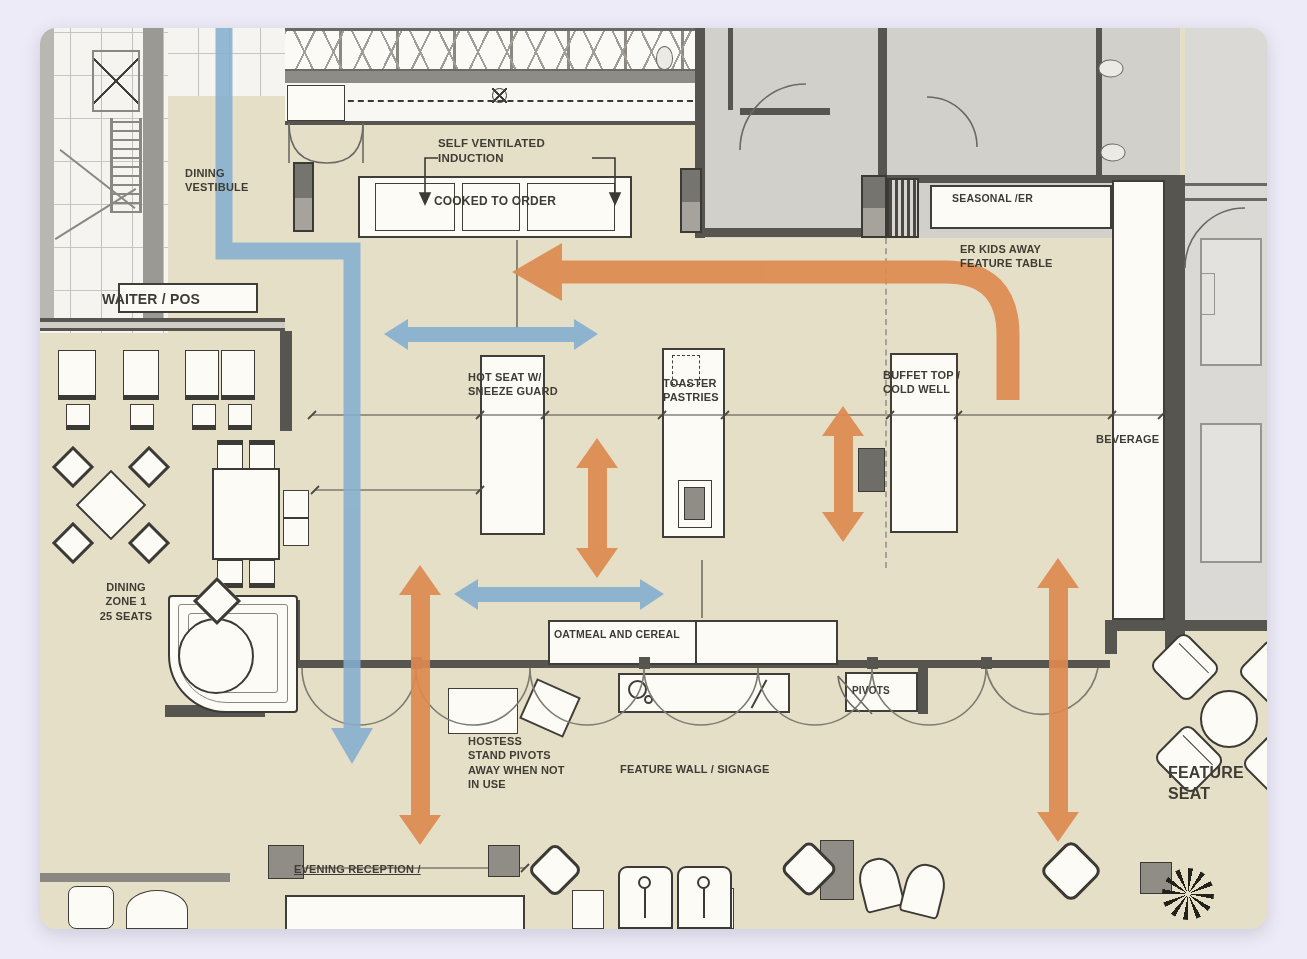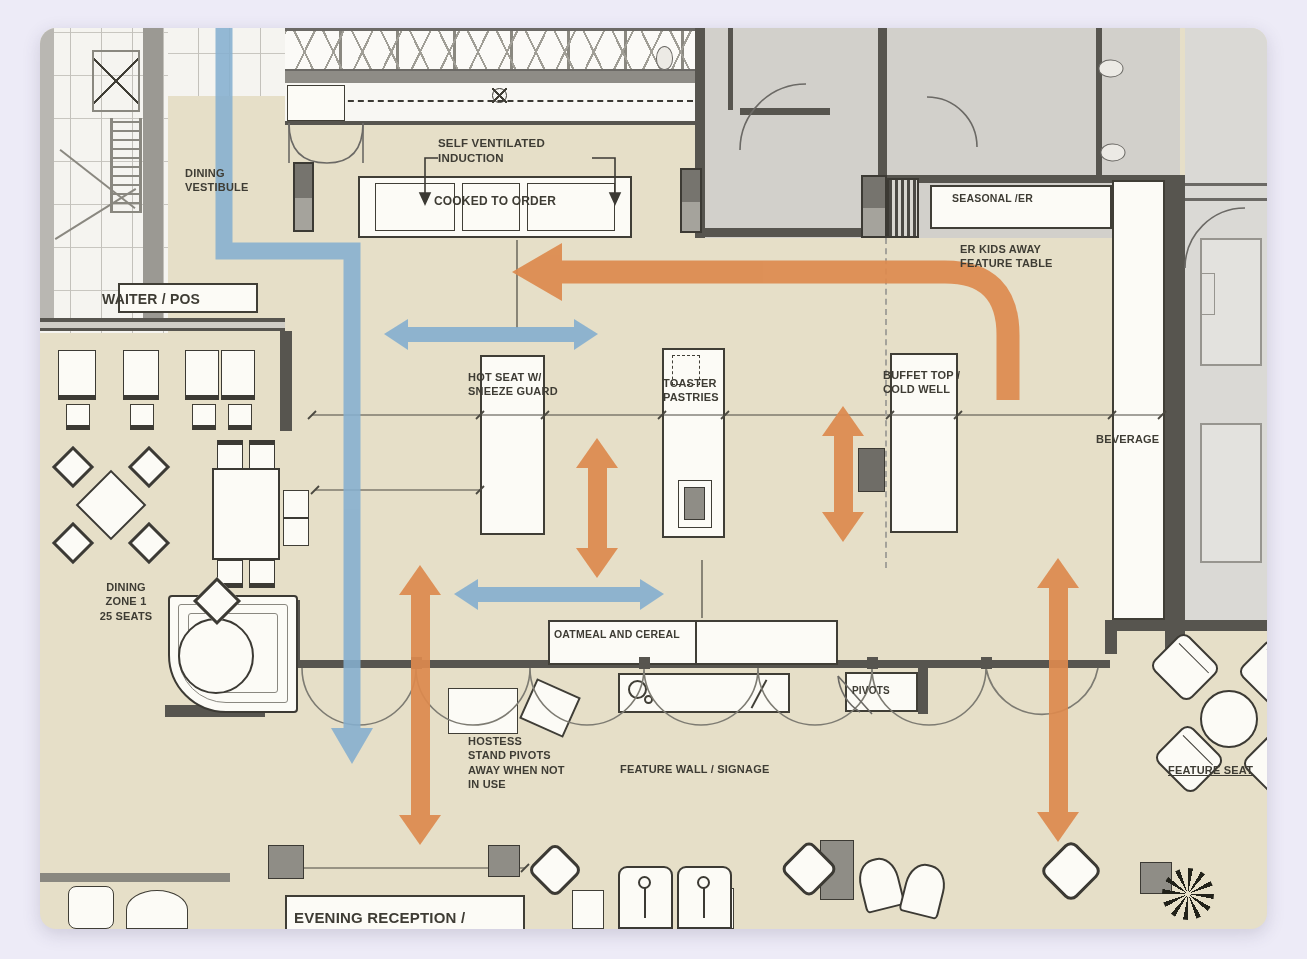--- a/index.html
+++ b/index.html
@@ -298,15 +298,15 @@
   <div class="lbl" style="left:36px;top:552px;width:100px;text-align:center;">DINING
 ZONE 1
 25 SEATS</div>
   <div class="lbl" style="left:514px;top:600px;font-size:10.5px;">OATMEAL AND CEREAL</div>
   <div class="lbl" style="left:580px;top:688px;margin-top:46px;">FEATURE WALL / SIGNAGE</div>
   <div class="lbl" style="left:812px;top:656px;font-size:10px;">PIVOTS</div>
   <div class="lbl" style="left:428px;top:706px;">HOSTESS
 STAND PIVOTS
 AWAY WHEN NOT
 IN USE</div>
-  <div class="lbl" style="left:1128px;top:735px;font-size:11px;text-decoration:underline;">FEATURE SEAT</div>
-  <div class="lbl" style="left:254px;top:880px;font-size:15px;">EVENING RECEPTION /</div>
+  <div class="lbl" style="left:1128px;top:735px;font-size:16px;">FEATURE SEAT</div>
+  <div class="lbl" style="left:254px;top:834px;font-size:11px;text-decoration:underline;">EVENING RECEPTION /</div>
 </div>
 
 </body></html>

